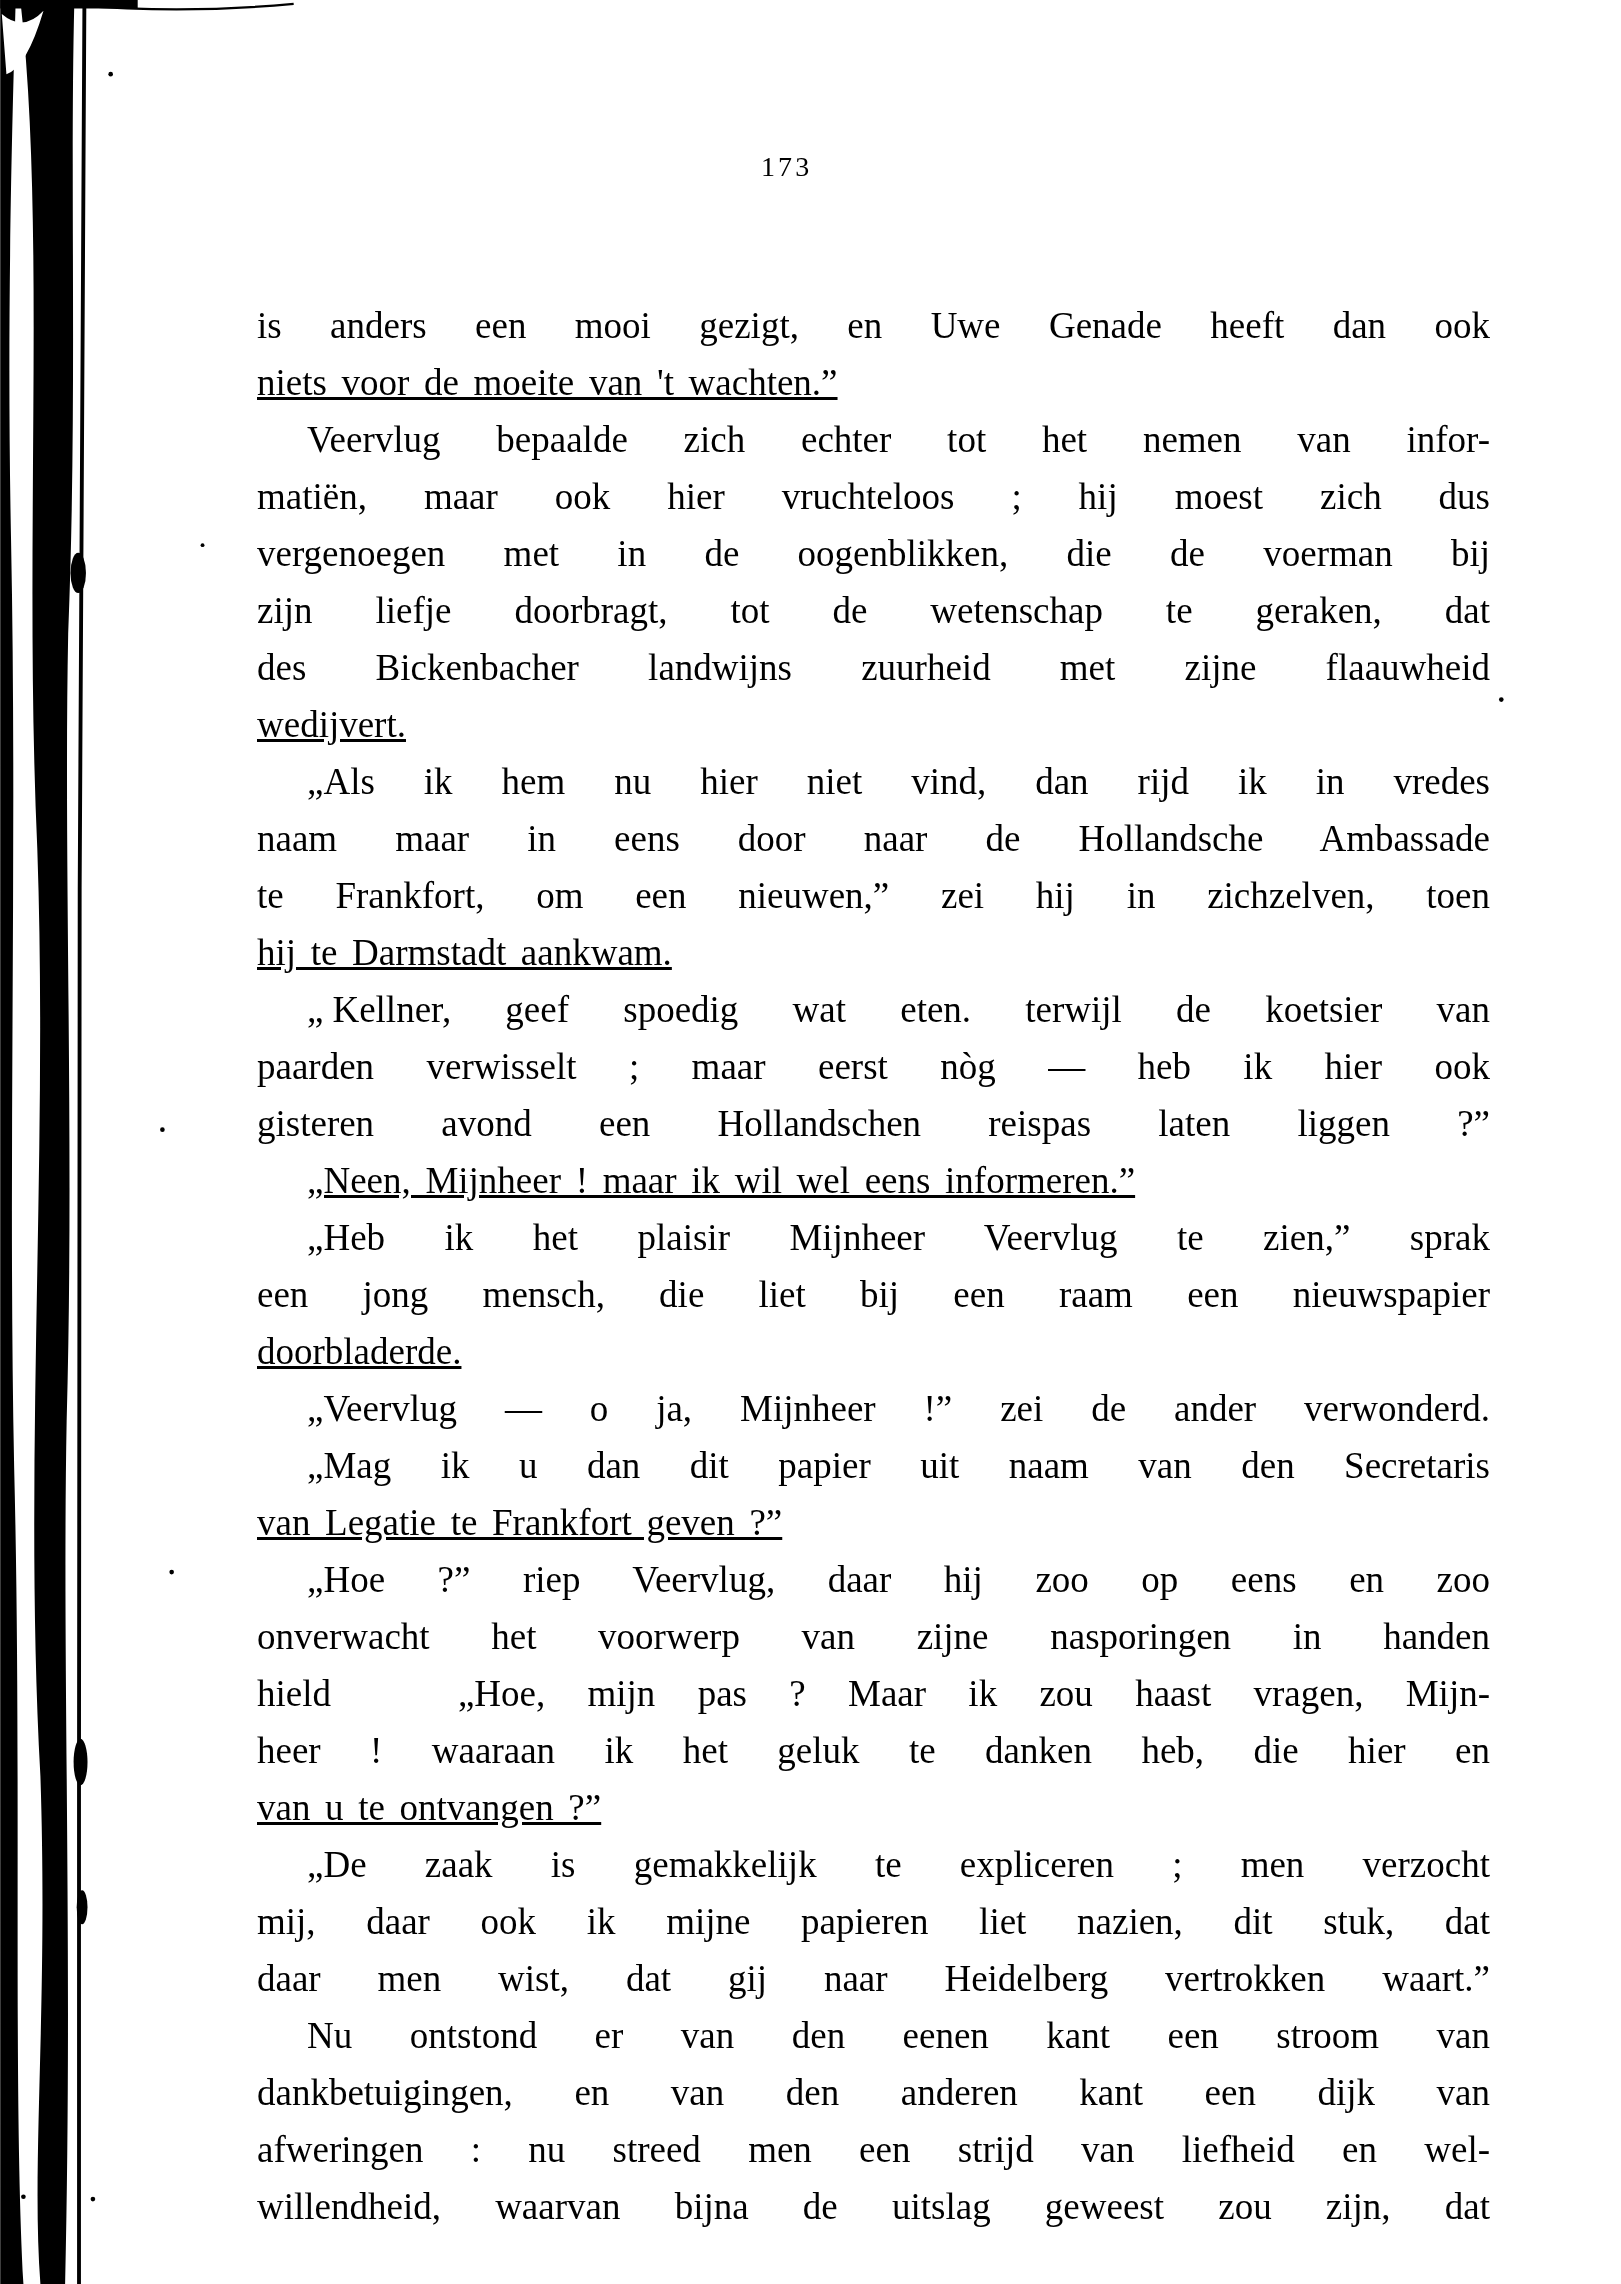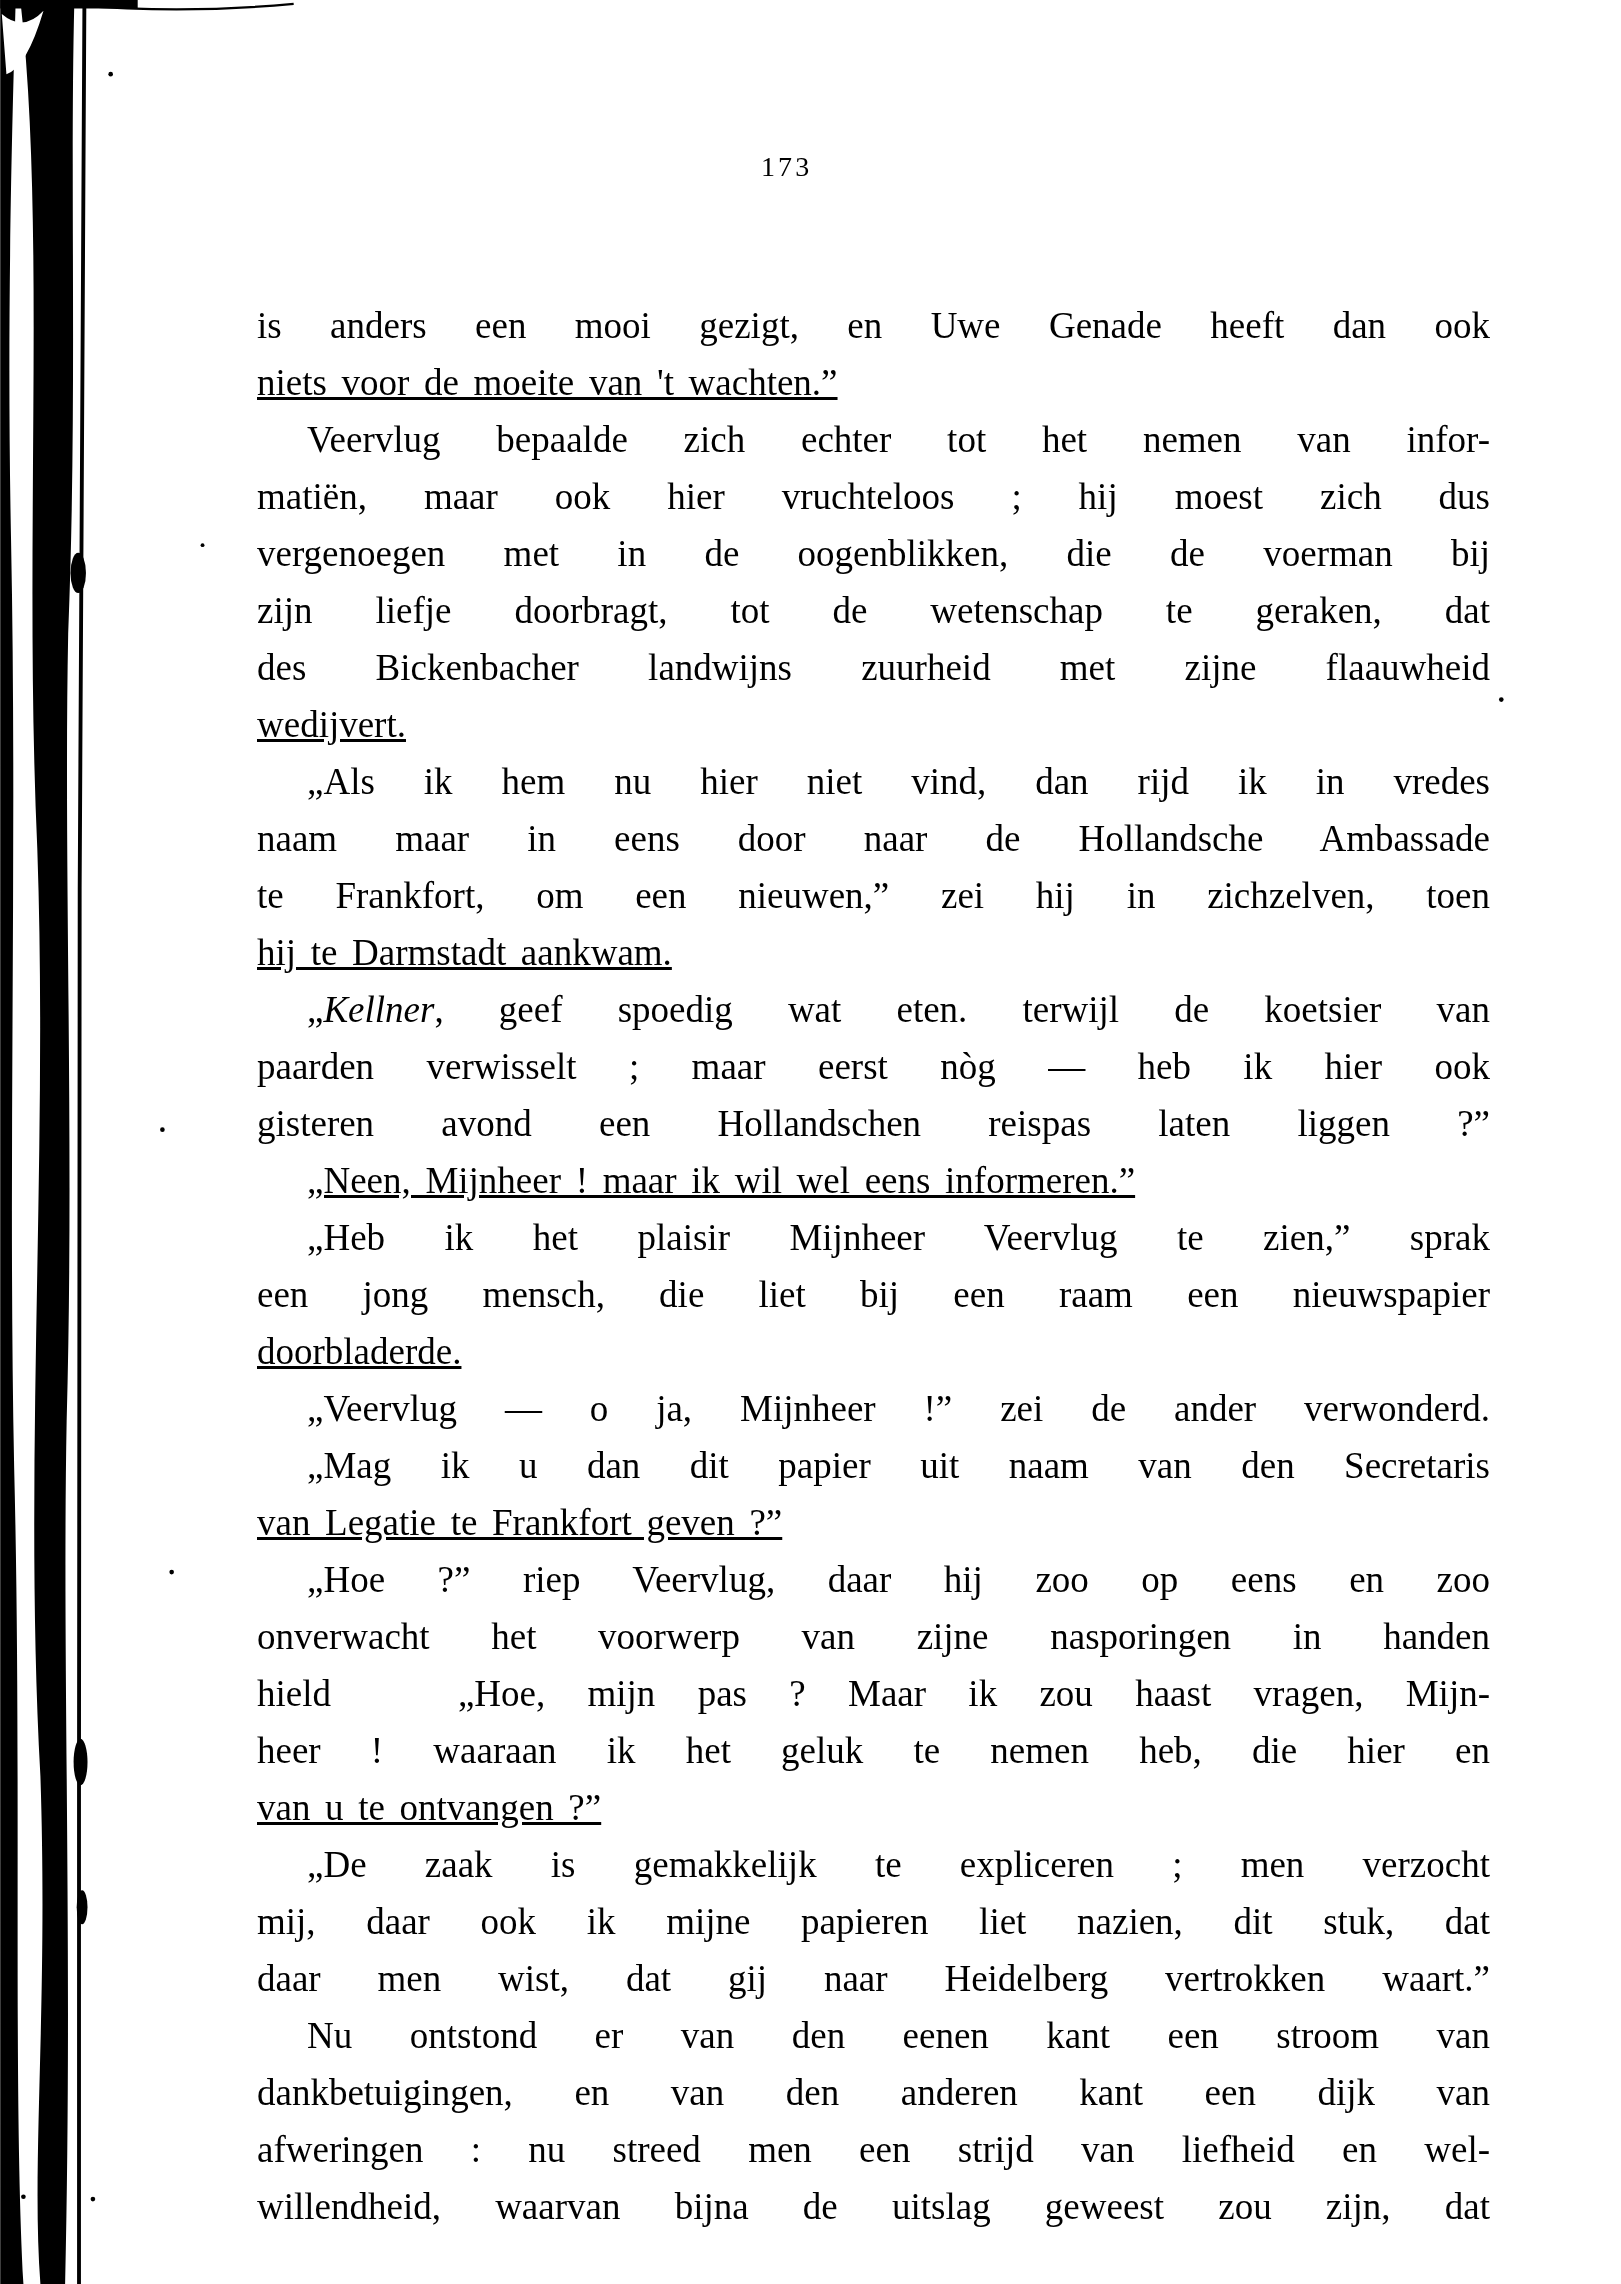--- a/index.html
+++ b/index.html
@@ -5,21 +5,21 @@
   html,body{margin:0;padding:0;background:#ffffff;}
   .page{position:relative;width:1622px;height:2284px;background:#ffffff;overflow:hidden;
         font-family:"Liberation Serif", serif;color:#000;}
   .gutter-svg{position:absolute;left:0;top:0;width:1622px;height:2284px;pointer-events:none;}
   .pagenum{position:absolute;left:761px;top:151px;font-size:28px;letter-spacing:3.1px;color:#000;}
   .text-block{position:absolute;left:257px;top:297px;width:1233px;}
   .line{height:57px;line-height:57px;font-size:37px;word-spacing:5.4px;
         text-align:justify;text-align-last:justify;text-justify:inter-word;white-space:normal;}
   .line.end{text-align:right;text-align-last:left;text-decoration:underline;}
   .line.ind{text-indent:50px;}
-  .it{font-style:italic;}
+  .it{margin-left:9px;}
 </style>
 </head>
 <body>
 
 <div class="page">
 
   <svg class="gutter-svg" viewBox="0 0 2100 2958" xmlns="http://www.w3.org/2000/svg">
 
     <path fill="#000" d="M0,0 L96,0 C90,240 100,520 88,820 C82,1120 96,1480 86,1840
                          C80,2160 94,2520 84,2958 L0,2958 Z"></path>
@@ -70,21 +70,21 @@
       <div class="line ind end">„Neen, Mijnheer ! maar ik wil wel eens informeren.”</div>
       <div class="line ind">„Heb ik het plaisir Mijnheer Veervlug te zien,” sprak</div>
       <div class="line">een jong mensch, die liet bij een raam een nieuwspapier</div>
       <div class="line end">doorbladerde.</div>
       <div class="line ind">„Veervlug — o ja, Mijnheer !” zei de ander verwonderd.</div>
       <div class="line ind">„Mag ik u dan dit papier uit naam van den Secretaris</div>
       <div class="line end">van Legatie te Frankfort geven ?”</div>
       <div class="line ind">„Hoe ?” riep Veervlug, daar hij zoo op eens en zoo</div>
       <div class="line">onverwacht het voorwerp van zijne nasporingen in handen</div>
       <div class="line">hield &nbsp;&nbsp;„Hoe, mijn pas ? Maar ik zou haast vragen, Mijn-</div>
-      <div class="line">heer ! waaraan ik het geluk te nemen heb, die hier en</div>
+      <div class="line">heer ! waaraan ik het geluk te danken heb, die hier en</div>
       <div class="line end">van u te ontvangen ?”</div>
       <div class="line ind">„De zaak is gemakkelijk te expliceren ; men verzocht</div>
       <div class="line">mij, daar ook ik mijne papieren liet nazien, dit stuk, dat</div>
       <div class="line">daar men wist, dat gij naar Heidelberg vertrokken waart.”</div>
       <div class="line ind">Nu ontstond er van den eenen kant een stroom van</div>
       <div class="line">dankbetuigingen, en van den anderen kant een dijk van</div>
       <div class="line">afweringen : nu streed men een strijd van liefheid en wel-</div>
       <div class="line">willendheid, waarvan bijna de uitslag geweest zou zijn, dat</div>
     </div>
 

